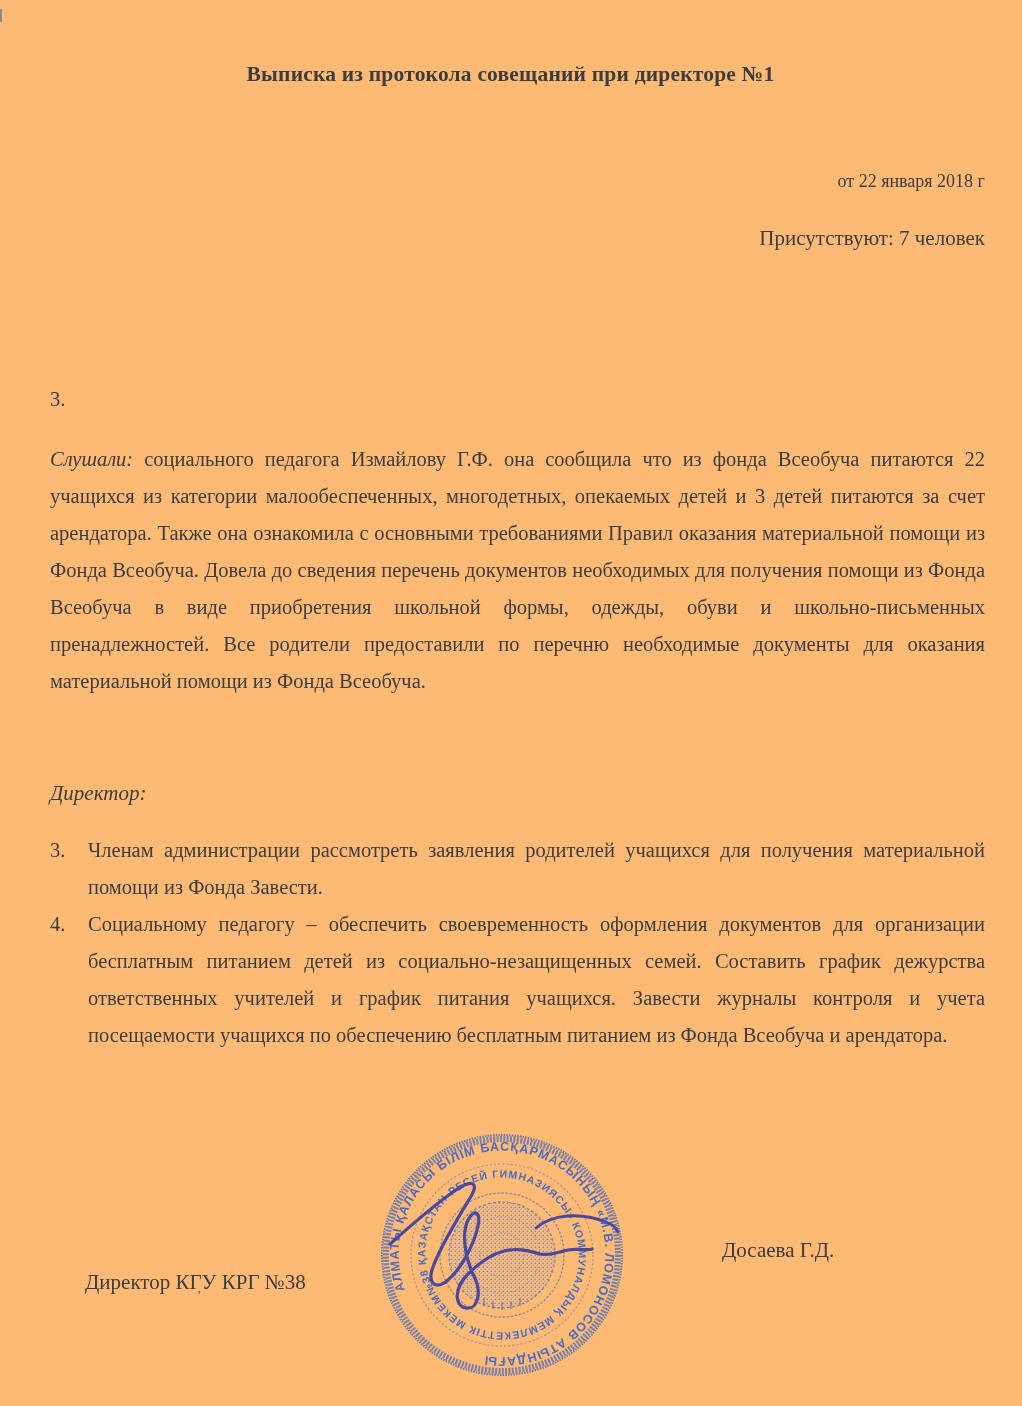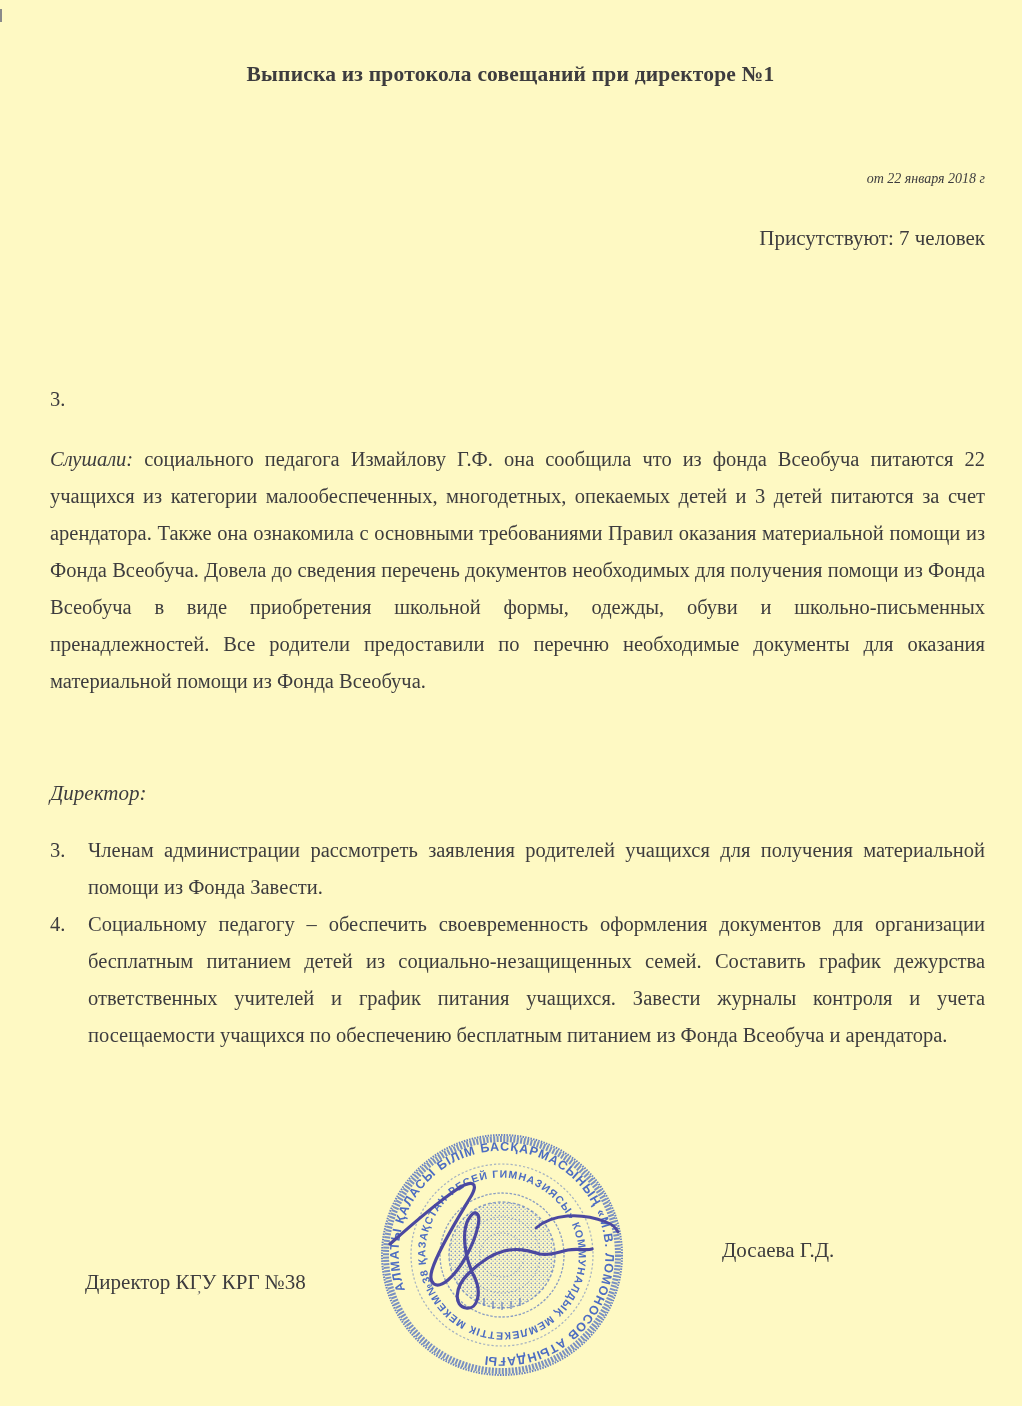--- a/index.html
+++ b/index.html
@@ -1,26 +1,26 @@
 <!DOCTYPE html>
 <html style="--text-color: #3d3c3e; --stamp-color: #4c6cc2; --ink-color: #4b48a0;"><head>
 <meta charset="utf-8">
 <style>
   * { margin:0; padding:0; box-sizing:border-box; }
   html,body { background:#ffffff; }
   .page {
-    position:relative; width:1022px; height:1406px; background:#fef9c3;
+    position:relative; width:1022px; height:1406px; background:#fdba74;
     font-family:"Liberation Serif", serif; color:var(--text-color, #3d3c3e);
     overflow:hidden;
   }
   .center { text-align:center; }
   .abs { position:absolute; }
   .doc-title { top:62px; left:43px; width:935px; font-weight:bold; font-size:21.5px; letter-spacing:.2px; }
   .doc-org   { top:114px; left:43px; width:935px; font-weight:bold; font-size:21.5px; letter-spacing:.2px; }
-  .doc-date  { top:171px; right:37px; font-size:14px; text-align:left;font-style:italic; }
+  .doc-date  { top:171px; right:37px; font-size:18px; text-align:left; }
   .doc-att   { top:226px; right:37px; font-size:21px; text-align:right; }
   .agenda-heading { top:333px; left:43px; width:935px; font-size:21px; }
   .agenda-item { top:388px; left:50px; width:935px; display:flex; font-size:20.5px; }
   .num-col { flex:0 0 38px; }
   .heard-par {
     top:441px; left:50px; width:935px; font-size:20.5px; line-height:37px;
     text-align:justify; text-justify:inter-word;
   }
   .heard-par .lead { font-style:italic; }
   .decision-heading { top:781px; left:50px; font-size:21px; font-style:italic; }

